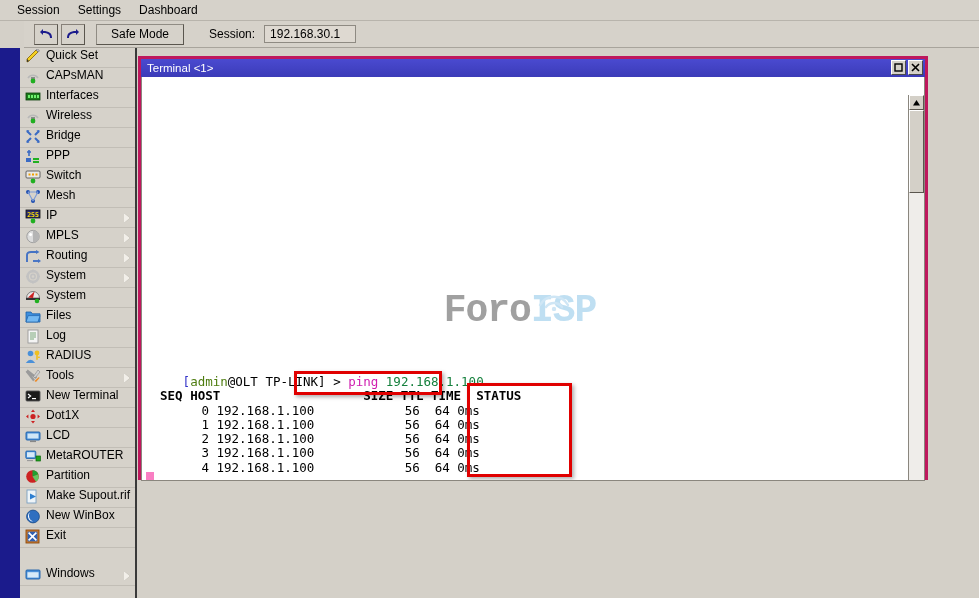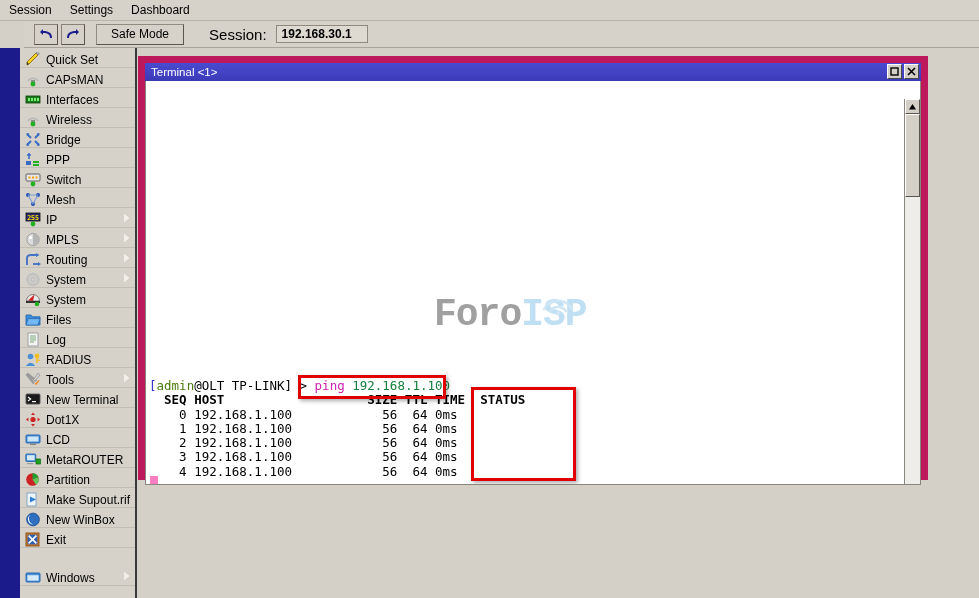--- a/index.html
+++ b/index.html
@@ -19,21 +19,21 @@
     background: #d4d0c8;
   }
 
   
   #menubar {
     position: absolute; left: 0; top: 0;
     width: 979px; height: 21px;
     background: #d6d2ca;
     border-bottom: 1px solid #b8b4ac;
     display: flex; align-items: center;
-    padding-left: 0;
+    padding-left: 8px;
   }
   .menu-item {
     padding: 2px 9px;
     font-size: 12px;
     color: #000;
     cursor: default;
     line-height: 15px;
   }
 
   
@@ -64,33 +64,32 @@
     background: #d6d2ca;
     border: 1px solid #908c84;
     border-right-color: #5a564e;
     border-bottom-color: #5a564e;
     display: flex; align-items: center; justify-content: center;
     font-size: 12px;
     cursor: pointer;
   }
   .session-label {
     margin-left: 22px;
-    font-size: 15px;
+    font-size: 12px;
   }
   .session-value {
     margin-left: 6px;
     height: 18px;
     min-width: 92px;
     padding: 0 5px;
     background: #ded9d1;
     border: 1px solid #8e8a82;
     display: flex; align-items: center;
     font-size: 12px;
     color: #000;
-    font-weight: bold;
   }
 
   
   #winbox-strip {
     position: absolute; left: 0; top: 48px;
     width: 20px; height: 550px;
     background: #1b1b8c;
     overflow: hidden;
   }
 
@@ -98,21 +97,21 @@
   #sidebar {
     position: absolute; left: 20px; top: 48px;
     width: 117px; height: 550px;
     background: #d6d2ca;
     border-right: 2px solid #3a3a3a;
     overflow: hidden;
   }
   .side-row {
     position: relative;
     height: 20px;
-    display: flex; align-items: flex-end;
+    display: flex; align-items: flex-start;
     padding-left: 4px;
     border-bottom: 1px solid #c2beb6;
     cursor: pointer;
   }
   .side-row .ico {
     width: 17px; height: 16px;
     margin-right: 5px;
     flex: 0 0 17px;
     display: flex; align-items: center; justify-content: center; font-weight: bold;
   }
@@ -130,21 +129,22 @@
     filter: drop-shadow(0.5px 0.5px 0 #8a867e);
   }
   .side-gap { height: 18px; }
 
   
   #term-window {
     position: absolute;
     left: 138px; top: 56px;
     width: 790px; height: 424px;
     background: #d4d0c8;
-    border: 7px solid #be185d;
+    border: 3px solid #be185d;
+    text-align: center;
   }
   #term-title {
     height: 18px;
     background: #4040c0;
     background: linear-gradient(to bottom,#4a4ad0 0%,#3b3bb8 100%);
     display: flex; align-items: center;
     padding-left: 6px;
     color: #ffffff;
     font-size: 11.5px;
     position: relative;

